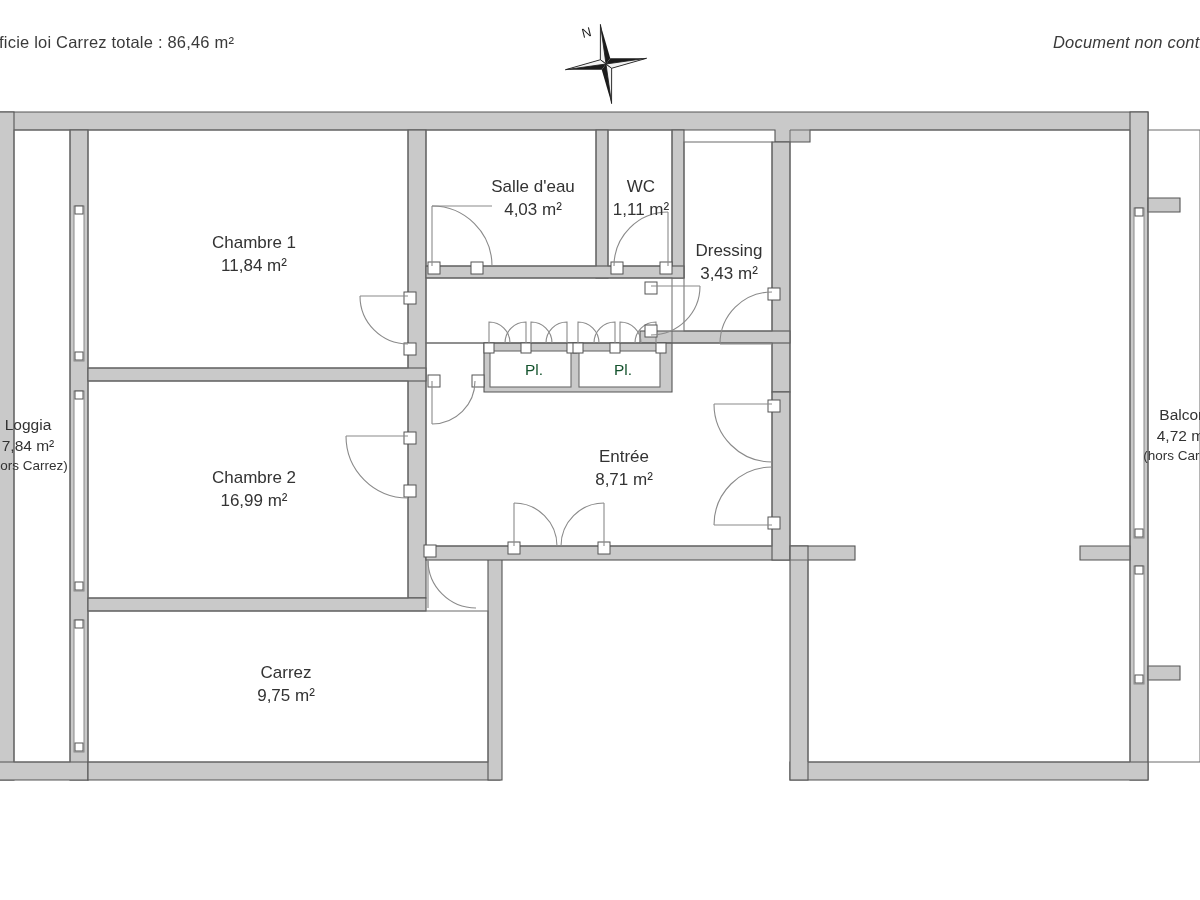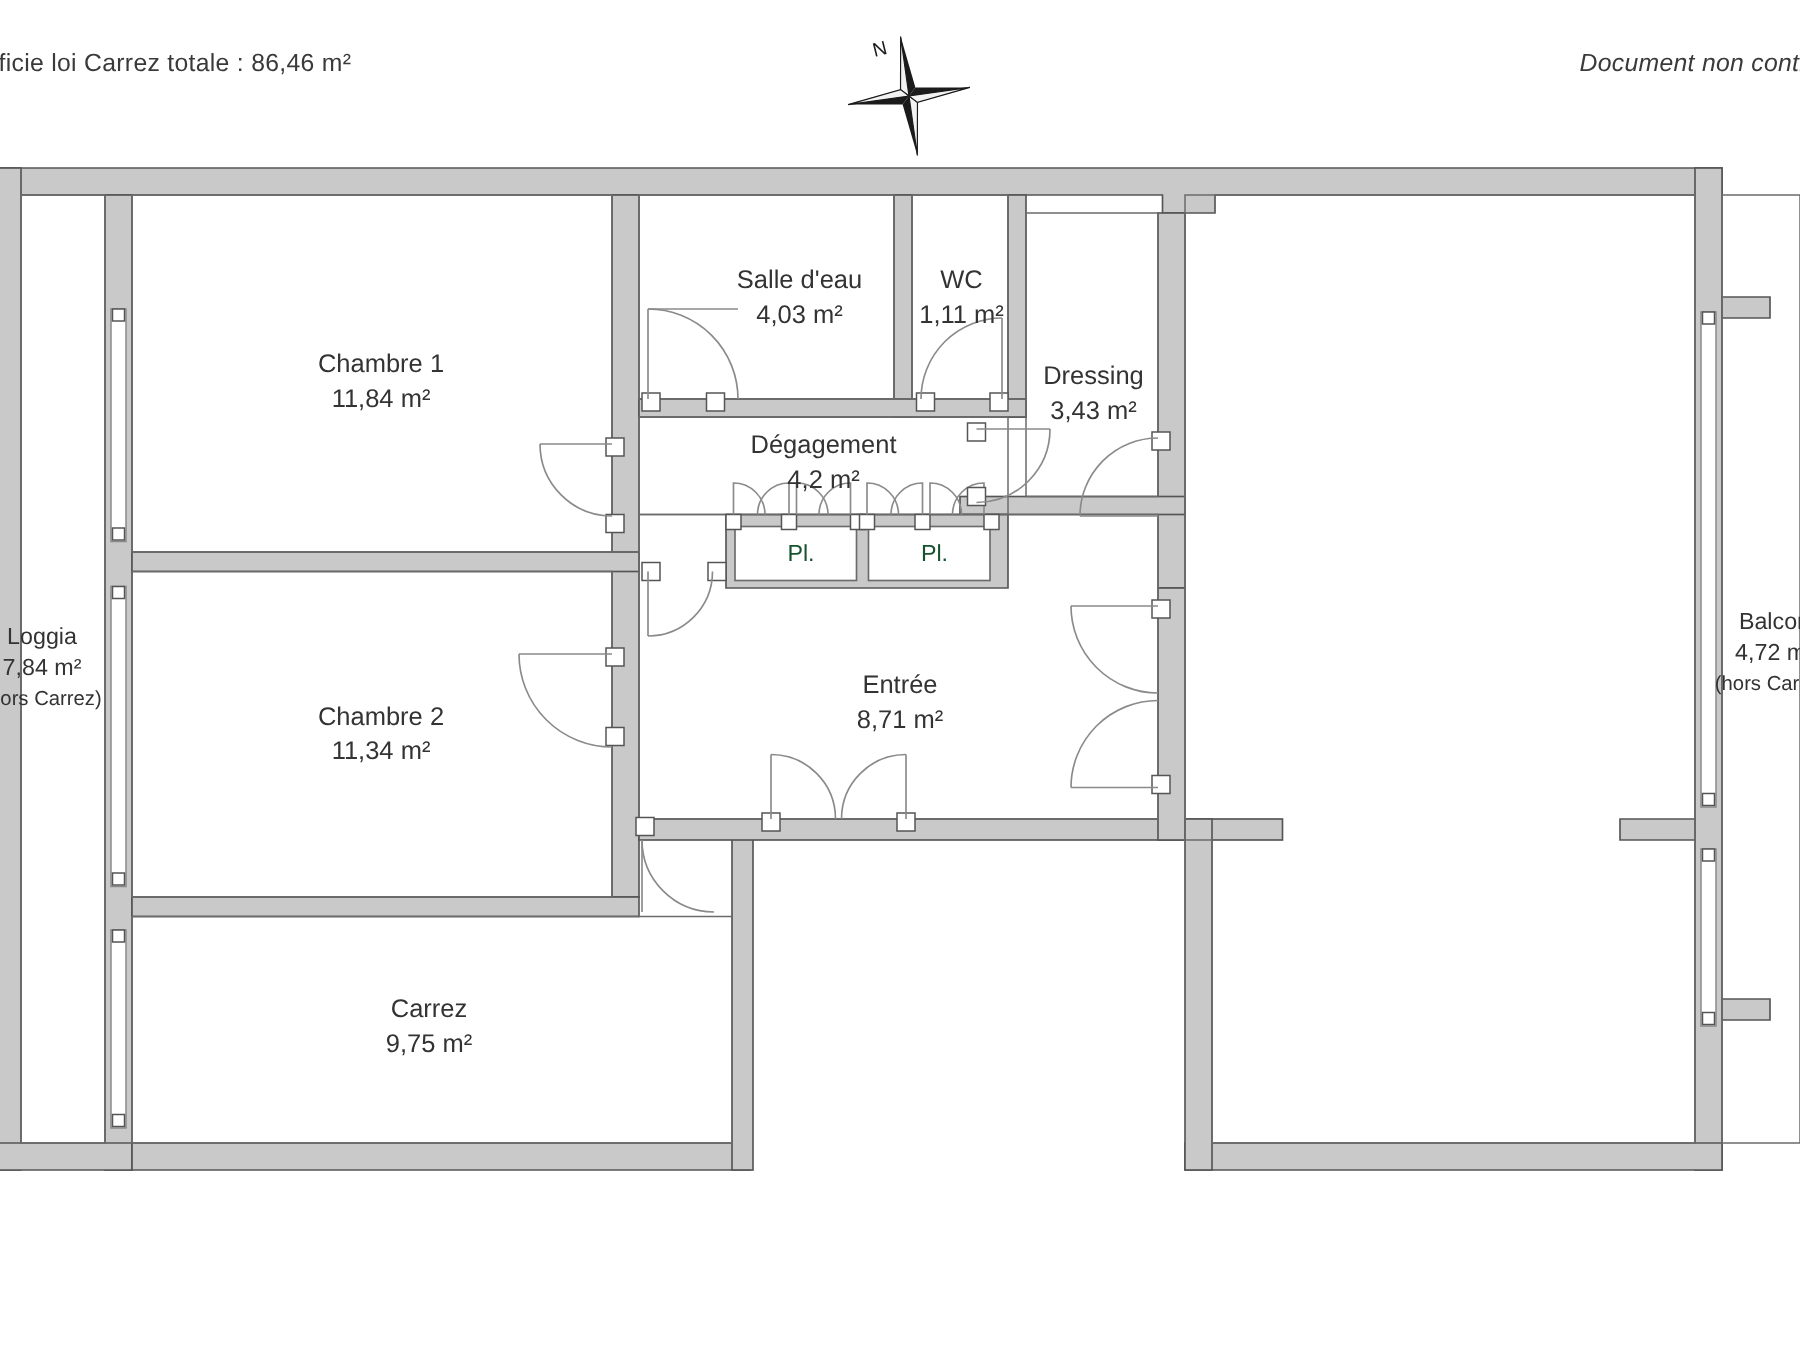--- a/index.html
+++ b/index.html
@@ -299,21 +299,21 @@
     <span class="rl-note">(hors Carrez)</span>
   </div>
 
   <div class="room-label" style="left:254px; top:232px; transform:translate(-50%,0);">
     <span class="rl-name">Chambre 1</span>
     <span class="rl-area">11,84 m²</span>
   </div>
 
   <div class="room-label" style="left:254px; top:467px; transform:translate(-50%,0);">
     <span class="rl-name">Chambre 2</span>
-    <span class="rl-area">11,34 m²</span>
+    <span class="rl-area">16,99 m²</span>
   </div>
 
   <div class="room-label" style="left:286px; top:662px; transform:translate(-50%,0);">
     <span class="rl-name">Carrez</span>
     <span class="rl-area">9,75 m²</span>
   </div>
 
   <div class="room-label" style="left:521px; top:176px; transform:translate(-50%,0);margin-left:12px;">
     <span class="rl-name">Salle d'eau</span>
     <span class="rl-area">4,03 m²</span>
@@ -322,26 +322,22 @@
   <div class="room-label" style="left:641px; top:176px; transform:translate(-50%,0);">
     <span class="rl-name">WC</span>
     <span class="rl-area">1,11 m²</span>
   </div>
 
   <div class="room-label" style="left:729px; top:240px; transform:translate(-50%,0);">
     <span class="rl-name">Dressing</span>
     <span class="rl-area">3,43 m²</span>
   </div>
 
-  <div class="room-label" style="left:549px; top:286px; transform:translate(-50%,0);">
-    <span class="rl-name">Dégagement</span>
-    <span class="rl-area">4,2 m²</span>
-  </div>
-
-  <div class="room-label" style="left:600px; top:446px; transform:translate(-50%,0);">
+
+  <div class="room-label" style="left:624px; top:446px; transform:translate(-50%,0);">
     <span class="rl-name">Entrée</span>
     <span class="rl-area">8,71 m²</span>
   </div>
 
 
   <div class="room-label small" style="left:1183px; top:405px; transform:translate(-50%,0);">
     <span class="rl-name">Balcon</span>
     <span class="rl-area">4,72 m²</span>
     <span class="rl-note">(hors Carrez)</span>
   </div>

